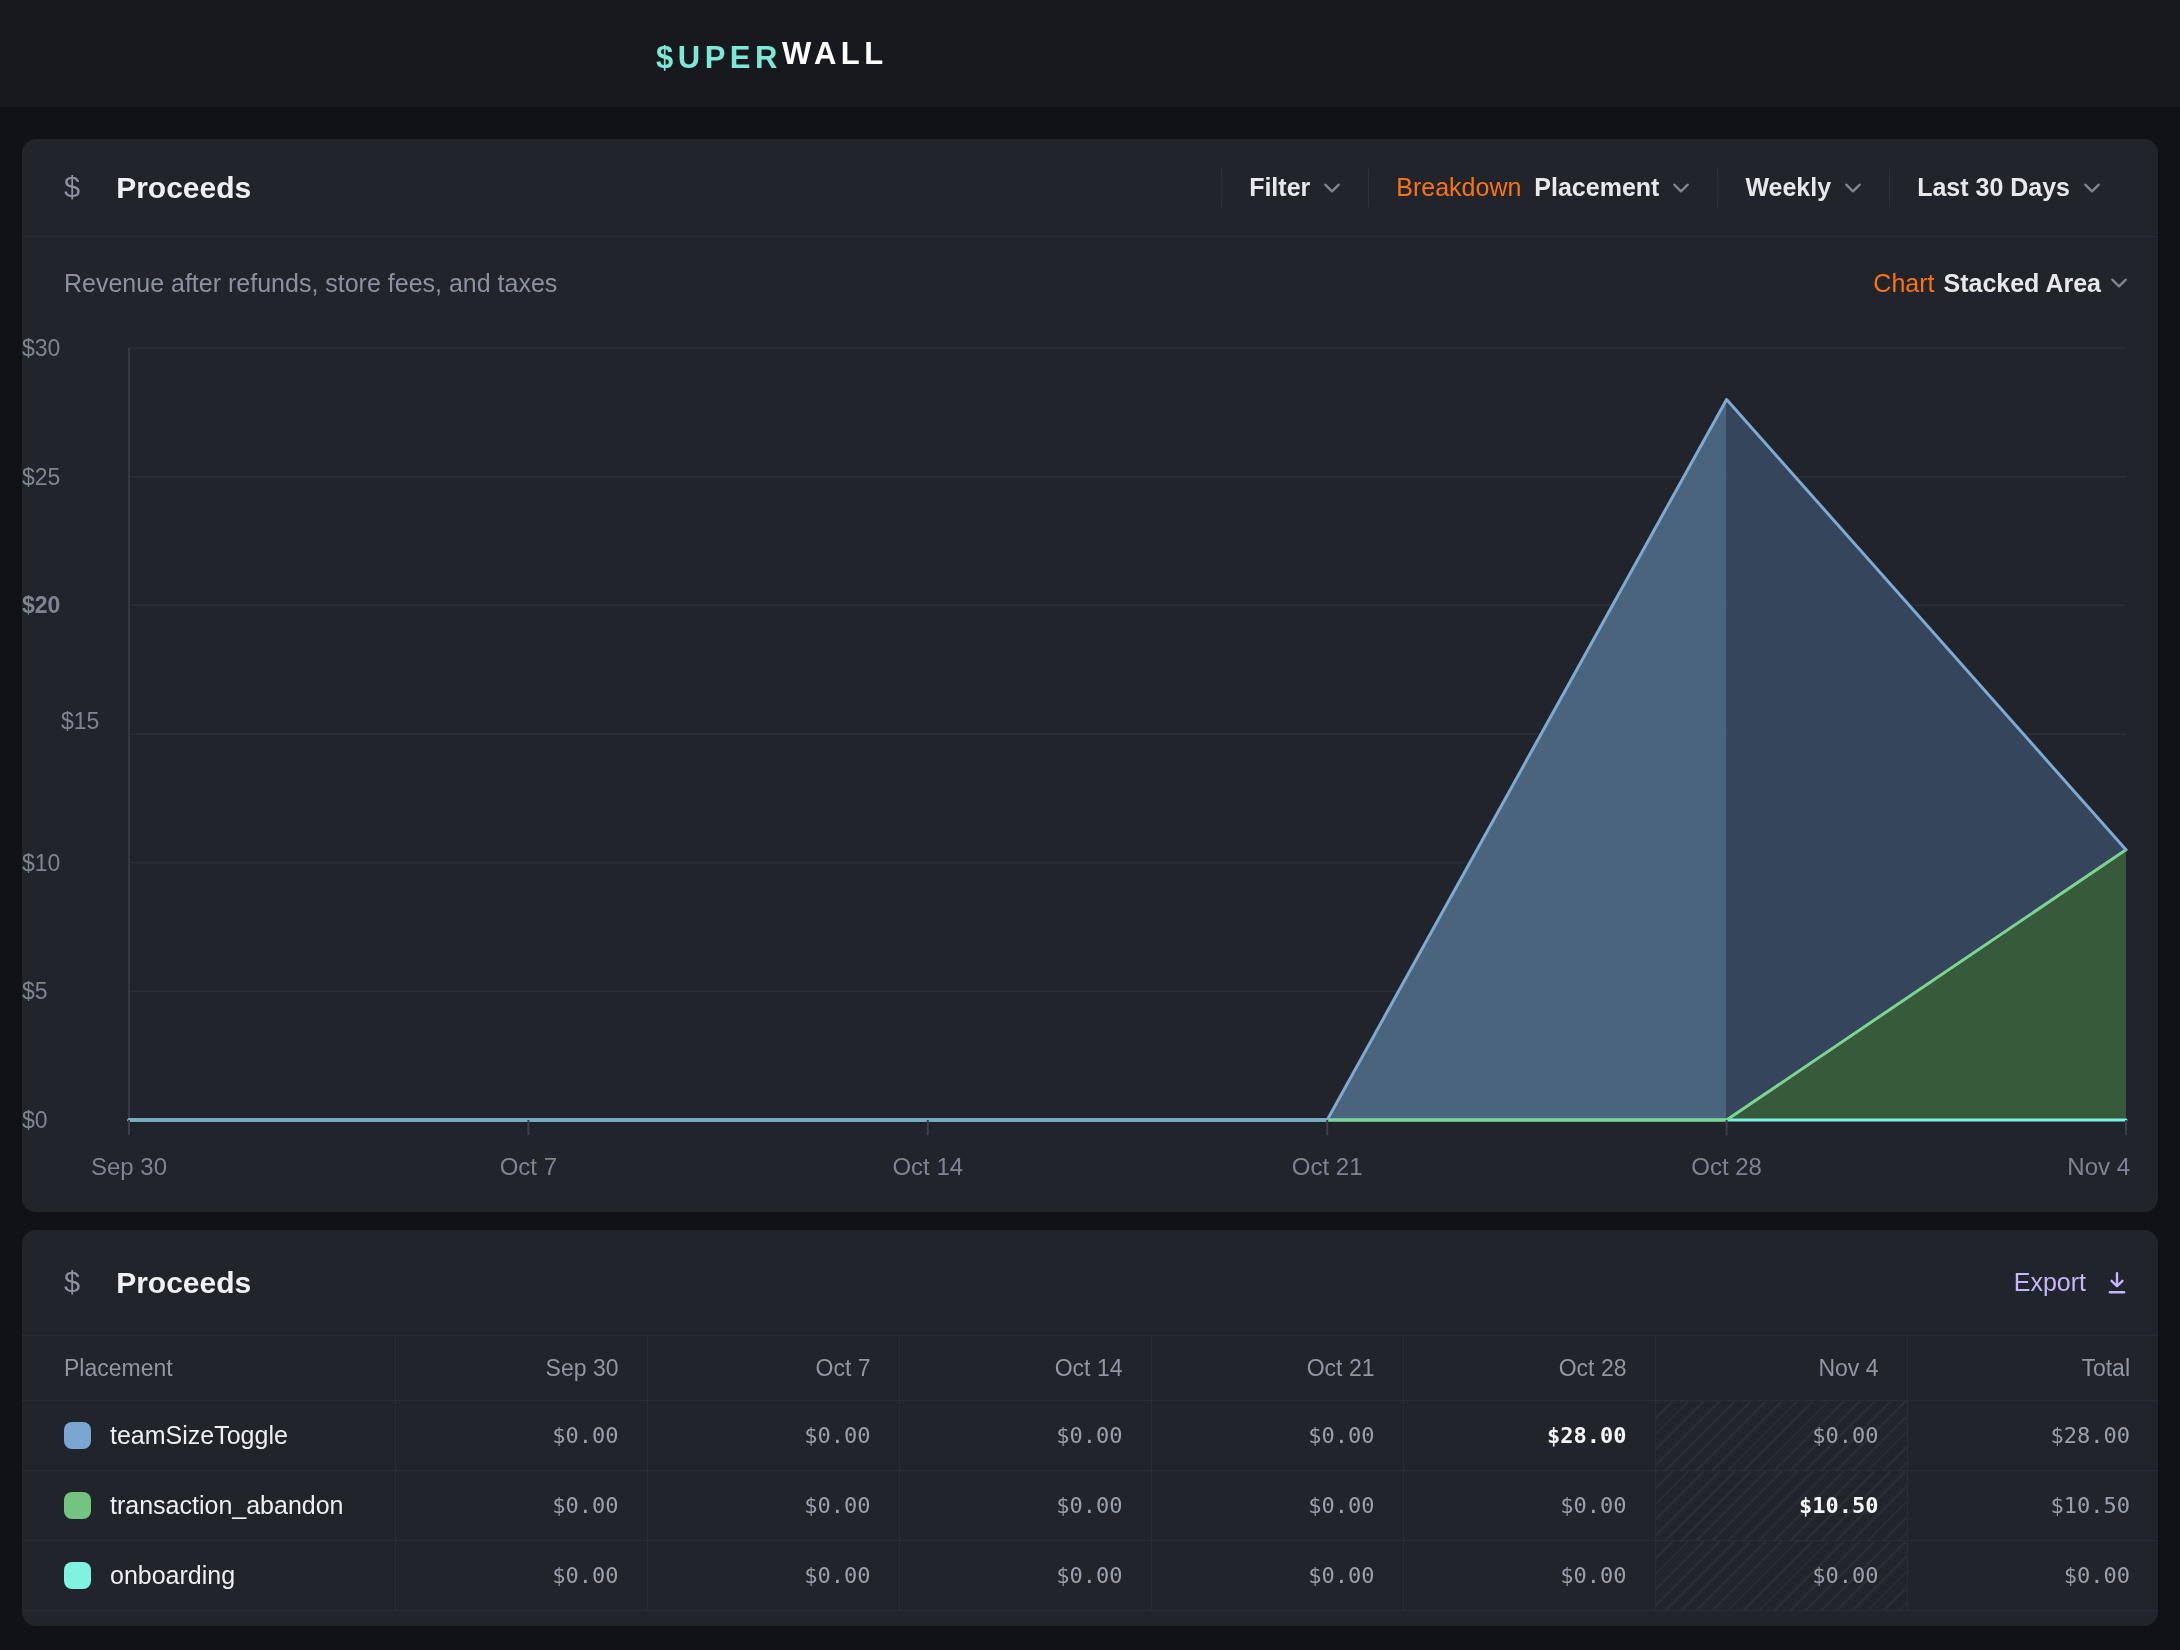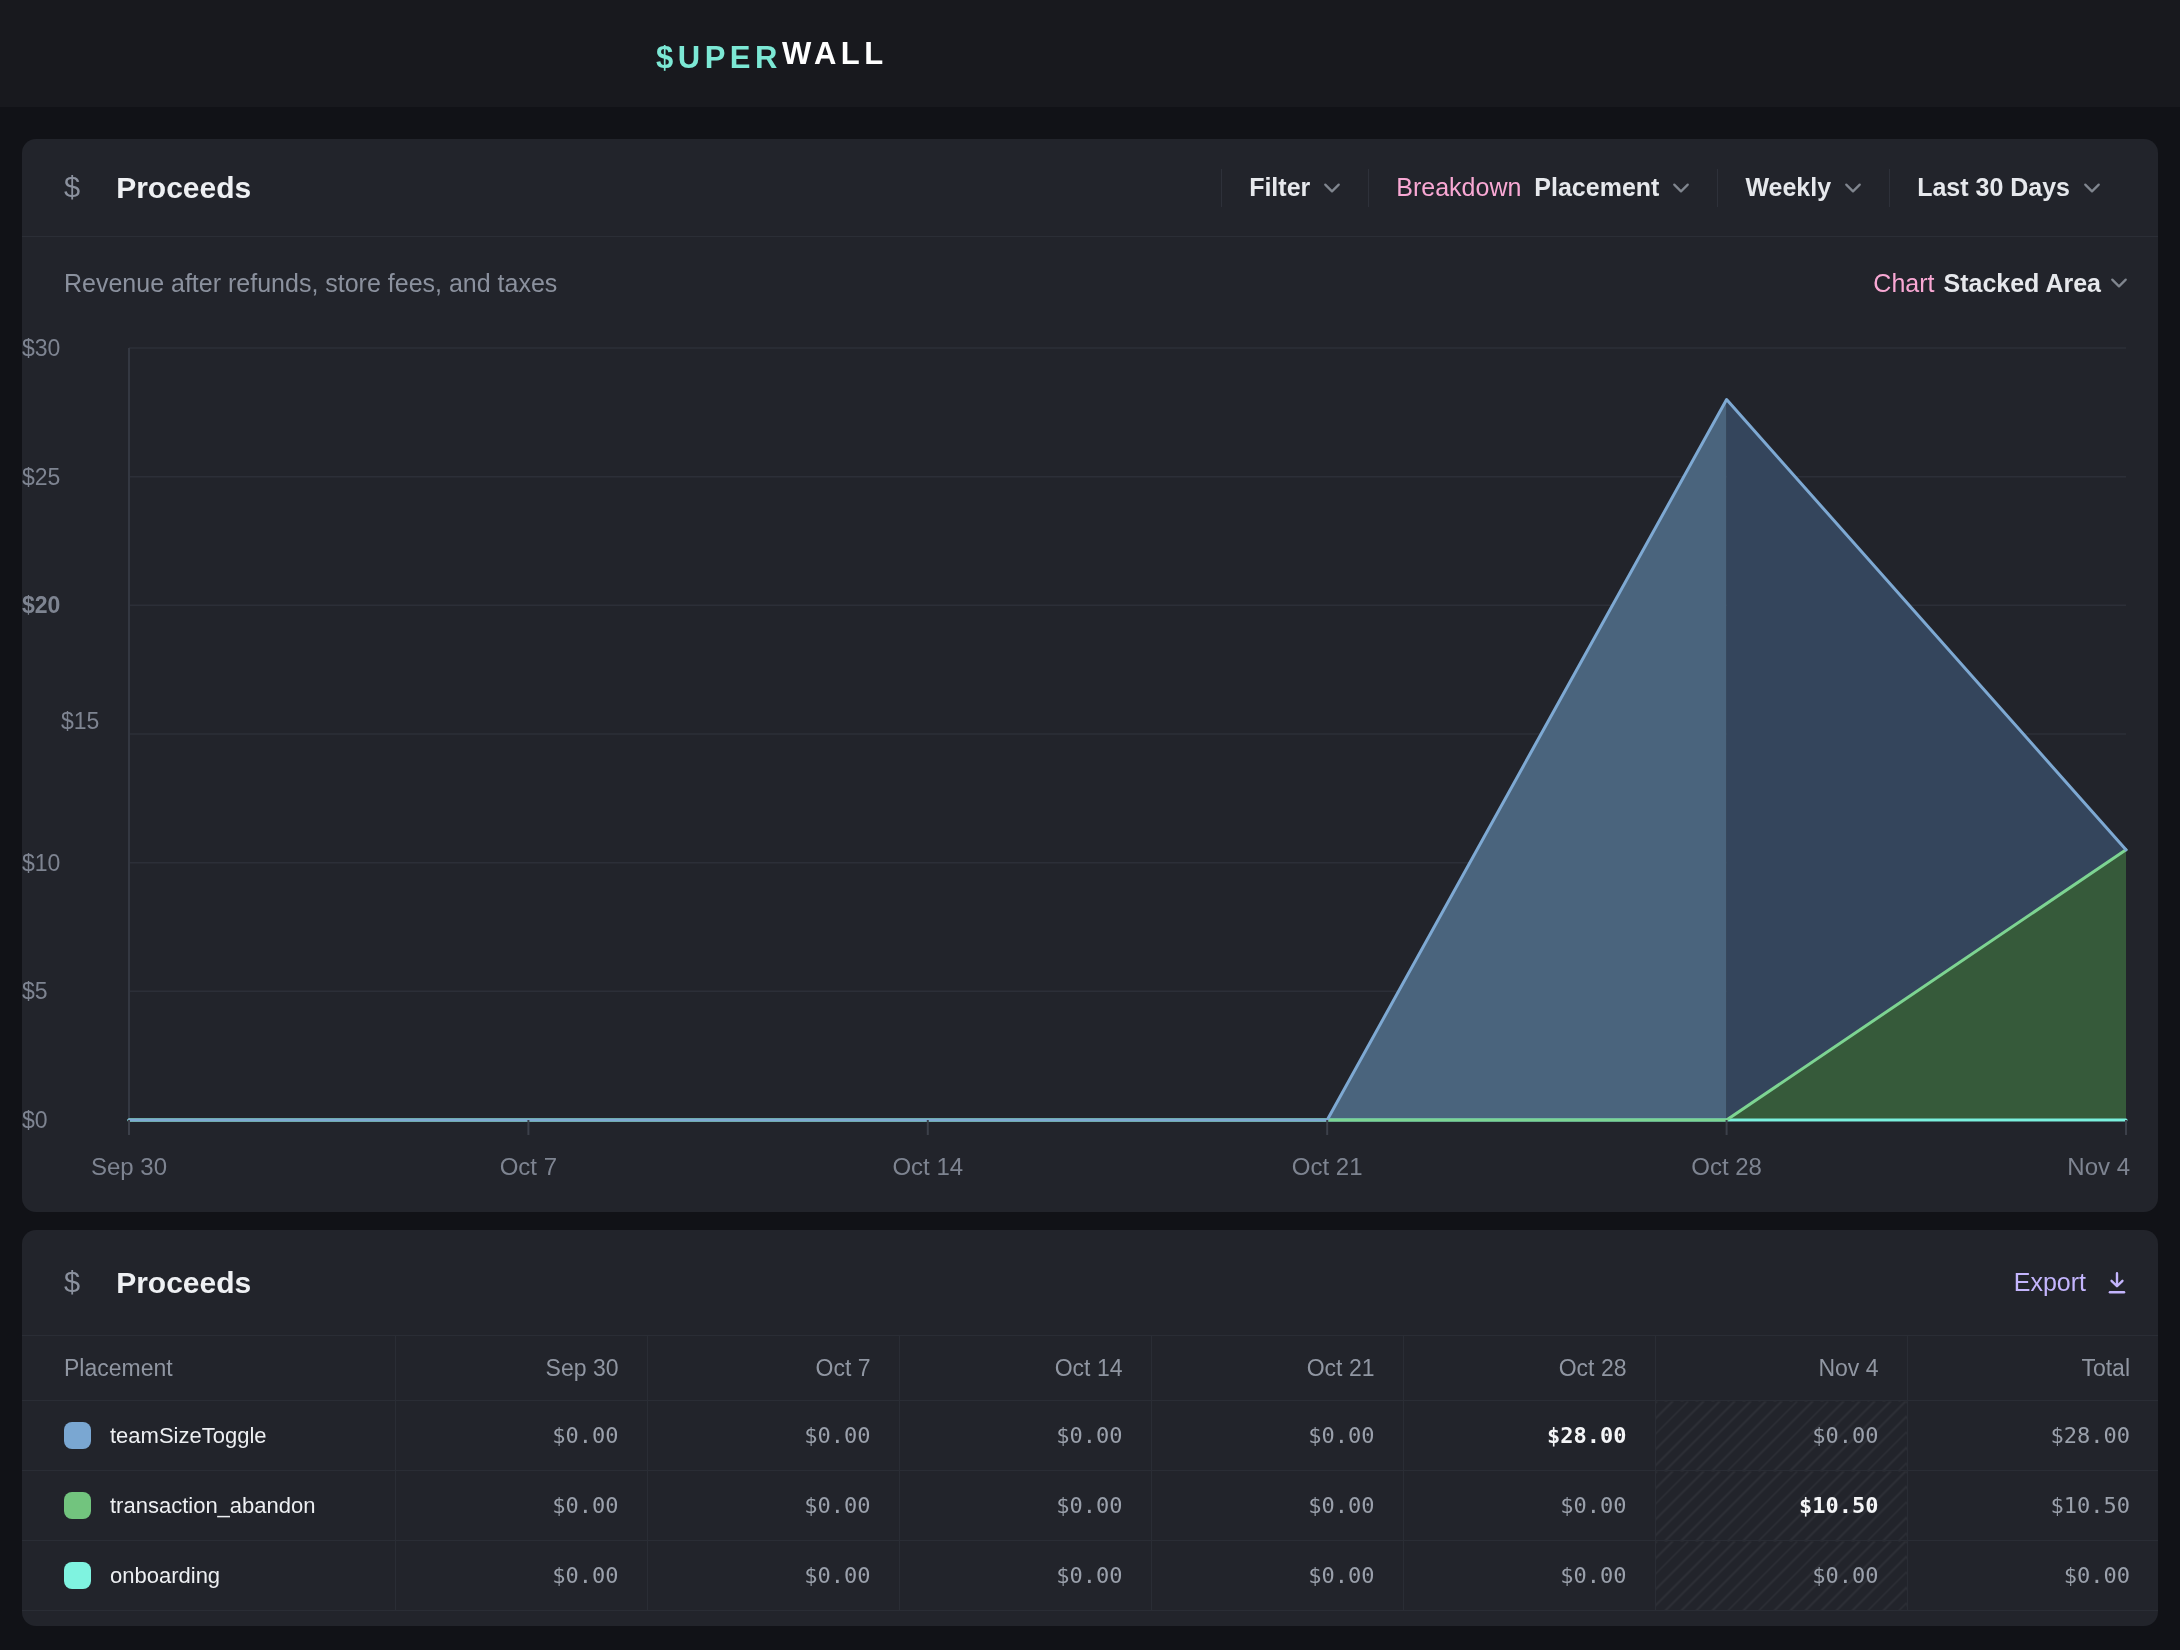--- a/index.html
+++ b/index.html
@@ -20,39 +20,39 @@
   #chart-panel{top:139px;height:1073px;}
   #table-panel{top:1230px;height:396px;}
   
   .phead{height:97px;display:flex;align-items:center;padding:0 30px 0 42px;border-bottom:1px solid #2b2e36;}
   .phead2{height:105px;display:flex;align-items:center;padding:0 30px 0 42px;}
   .ptitle{display:flex;align-items:center;gap:36px;font-size:30px;font-weight:600;color:#eef0f3;}
   .dollar{color:#8b919e;font-size:29px;font-weight:500;}
   .controls{margin-left:auto;display:flex;align-items:center;height:100%;}
   .vsep{width:1px;height:38px;background:#2e313a;}
   .ctrl{display:flex;align-items:center;gap:13px;padding:0 27px;font-size:25px;font-weight:600;color:#e6e8ec;cursor:pointer;white-space:nowrap;}
-  .muted{color:#f9a8d4;font-weight:500;}
+  .muted{color:#f97316;font-weight:500;}
   .chev{display:flex;align-items:center;color:#80868f;}
   
   .subrow{position:absolute;top:97px;left:42px;right:30px;height:94px;display:flex;align-items:center;justify-content:space-between;}
   .subtitle{font-size:25px;color:#8b919e;}
   .charttype{display:flex;align-items:center;gap:9px;font-size:25px;font-weight:600;color:#e6e8ec;cursor:pointer;}
   
   .plot-svg{position:absolute;left:0;top:191px;}
   .ylabel{position:absolute;left:0;width:90px;font-size:23px;color:#7e8491;line-height:30px;}
   .xlabel{position:absolute;top:1014px;width:140px;text-align:center;font-size:24px;color:#7e8491;}
   
   table{position:absolute;top:105px;left:0;width:2136px;border-collapse:collapse;table-layout:fixed;}
   th{height:64px;font-size:23px;font-weight:500;color:#9096a2;text-align:right;padding:0 28px 0 0;
      border-top:1px solid #2a2d35;border-bottom:1px solid #2a2d35;border-left:1px solid #2a2d35;}
   th.col-first{text-align:left;padding:0 0 0 42px;border-left:none;}
   td{height:69px;text-align:right;padding:0 28px 0 0;border-left:1px solid #2a2d35;border-bottom:1px solid #2a2d35;
      font-family:"DejaVu Sans Mono",monospace;font-size:22px;color:#9aa0ab;}
   td.name{text-align:center;padding:0 0 0 42px;border-left:none;
-     font-family:"Liberation Sans",sans-serif;font-size:22px;font-weight:500;color:#edeff2;}
+     font-family:"Liberation Sans",sans-serif;font-size:25px;font-weight:500;color:#edeff2;}
   td .ncell{display:flex;align-items:center;gap:19px;}
   .swatch{width:27px;height:27px;border-radius:8px;flex:0 0 auto;}
   td.hl{color:#f4f5f7;font-weight:700;}
   td.hatch{background:repeating-linear-gradient(135deg,rgba(255,255,255,0.05) 0 2px,transparent 2px 11px);}
   .export{margin-left:auto;display:flex;align-items:center;gap:20px;font-size:25px;color:#c4b5fd;cursor:pointer;justify-content:space-between;}
 </style>
 </head>
 <body>
 
 <div class="topbar">

